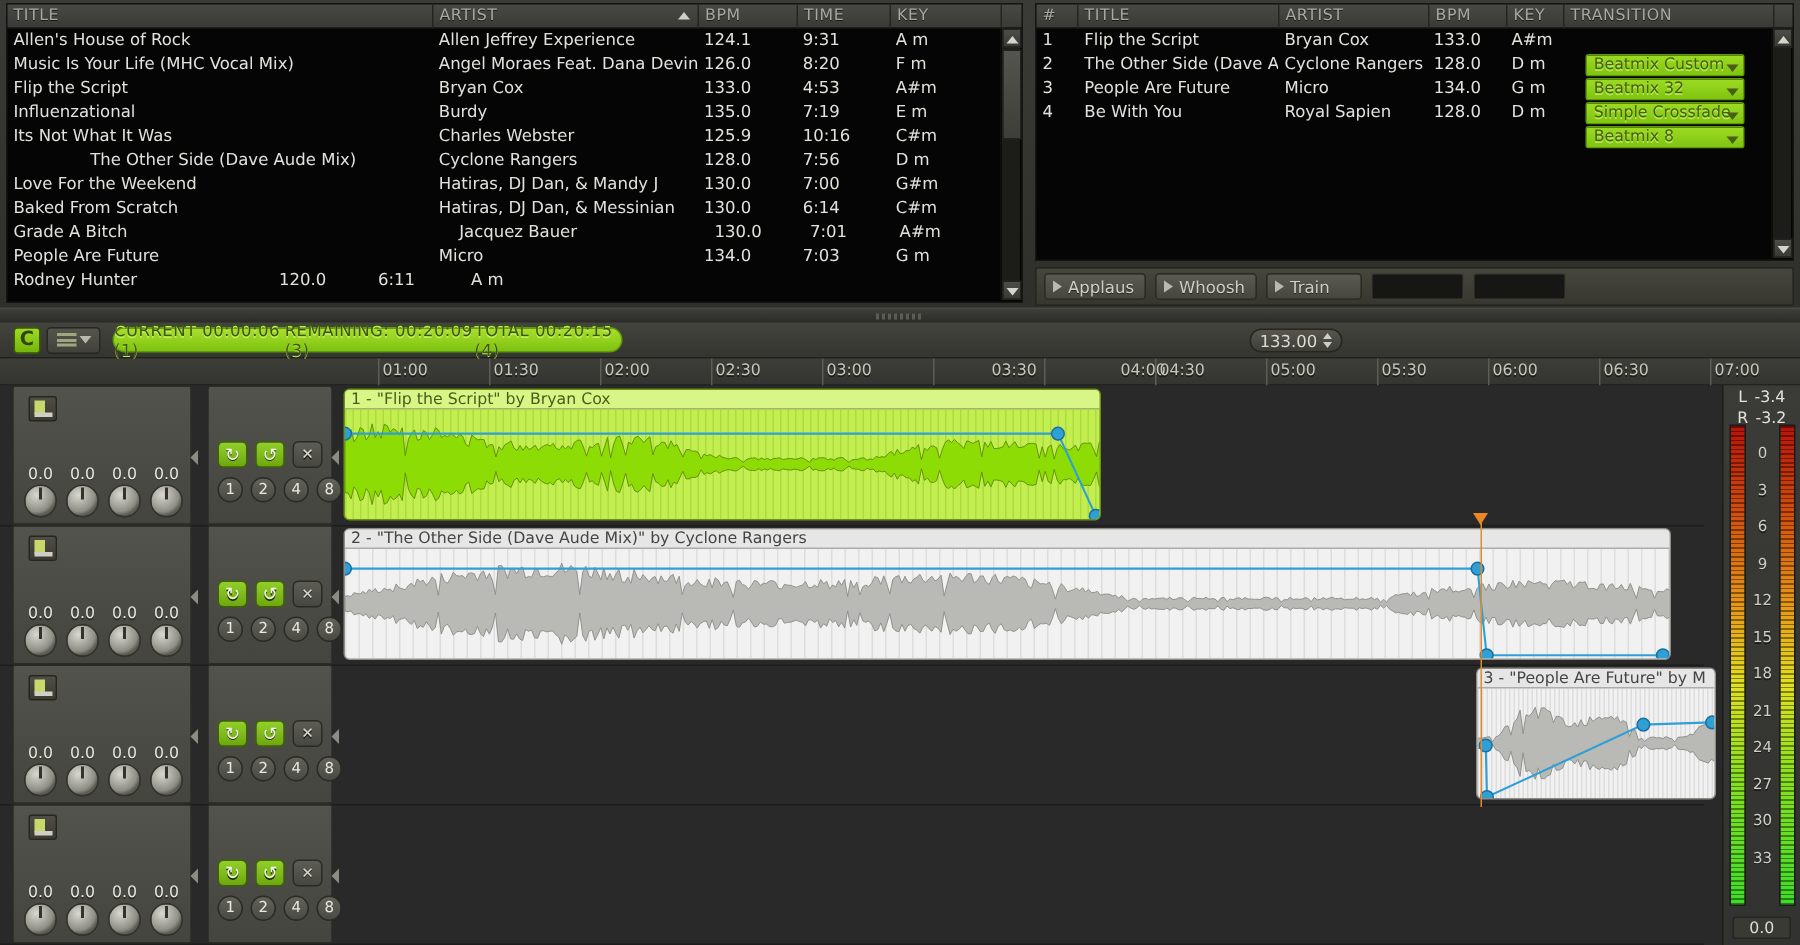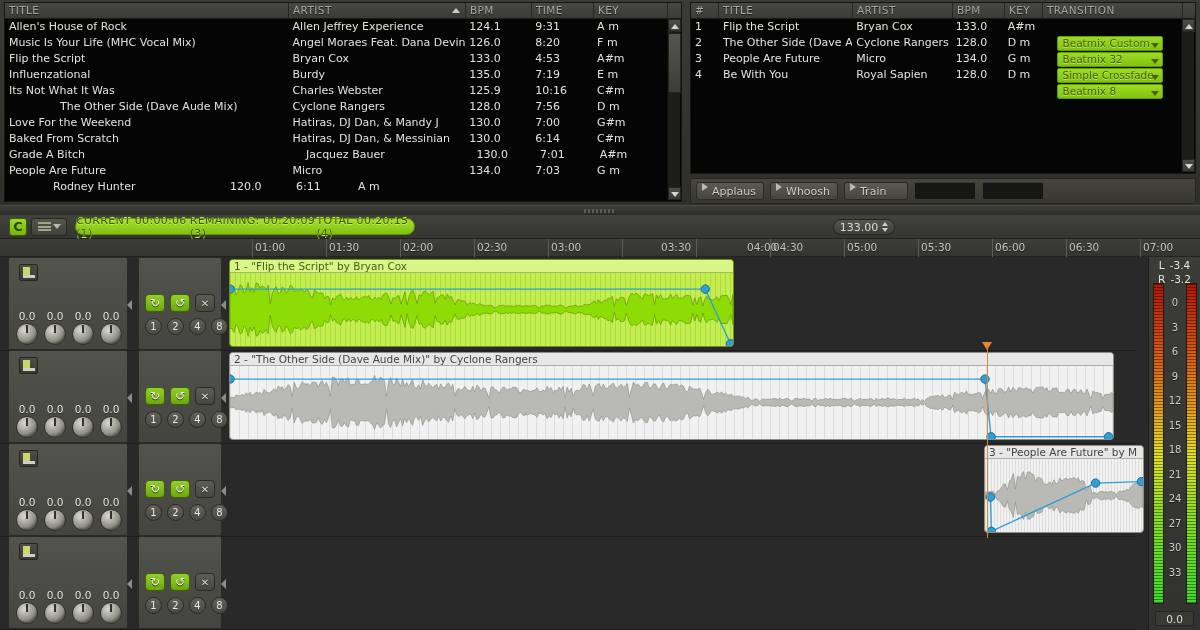--- a/index.html
+++ b/index.html
@@ -66,21 +66,21 @@
 
   
   .samples { position: absolute; left: 690px; top: 178px; width: 506px; height: 26px;
     background: linear-gradient(#46463f, #37372f);
     border: 1px solid #26261f; border-radius: 2px; display: flex;
     align-items: center; padding: 0 5px; gap: 6px; }
   .sbtn { height: 18px; min-width: 64px; padding: 0 7px 0 5px;
     background: linear-gradient(#5a5a53, #46463f);
     border: 1px solid #2b2b25; border-radius: 3px;
     color: #cfcfc6; font-size: 11px; line-height: 17px;
-    display: flex; gap: 4px;
+    display: flex; align-items: center; gap: 4px;
     text-shadow: 0 1px 0 #24241e; }
   .sbtn .pt { width: 0; height: 0; border-top: 4px solid transparent;
     border-bottom: 4px solid transparent; border-left: 6px solid #b9b9ae; }
   .sbtn.empty { background: #161614; border: 1px solid #3c3c35;
     min-width: 62px; border-radius: 2px; }
 
   
   .divider { position: absolute; left: 0; top: 205px; width: 1200px; height: 10px;
     background: linear-gradient(#3f3f3a, #2a2a27); border-top: 1px solid #4a4a44; }
   .grip { position: absolute; left: 50%; top: 3px; margin-left: -16px;
@@ -298,21 +298,21 @@
             <div class="c key" style="width: 74px;">A#m</div>
           </div>
           <div class="row">
             <div class="c title" style="width: 284px;">People Are Future</div>
             <div class="c artist" style="width: 177px;">Micro</div>
             <div class="c bpm" style="width: 66px;">134.0</div>
             <div class="c time" style="width: 62px;">7:03</div>
             <div class="c key" style="width: 74px;">G m</div>
           </div>
           <div class="row">
-            <div class="c artist" style="width: 177px; margin-left: 44px;">Rodney Hunter</div>
+            <div class="c artist" style="width: 177px;">Rodney Hunter</div>
             <div class="c bpm" style="width: 66px;">120.0</div>
             <div class="c time" style="width: 62px;">6:11</div>
             <div class="c key" style="width: 74px;">A m</div>
           </div>
         </div>
       <div class="vscroll">
         <div class="btn">
             <div class="tri-up"></div>
           </div>
         <div class="thumb"></div>

